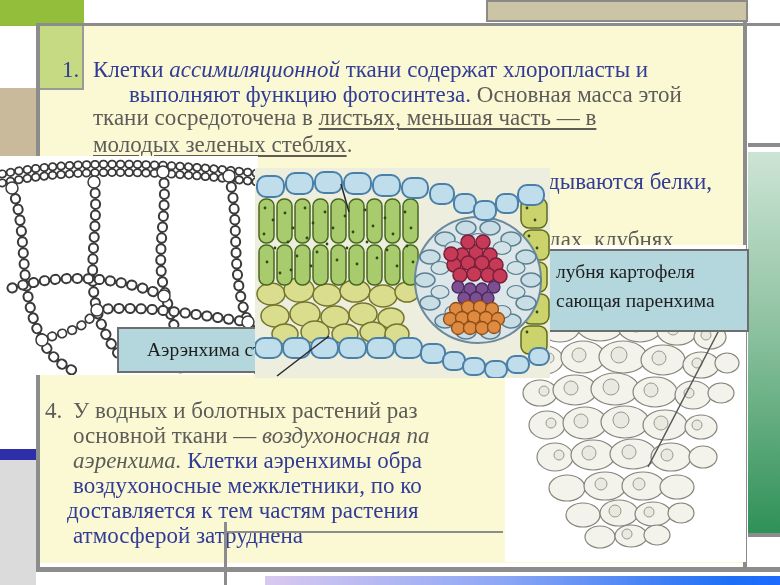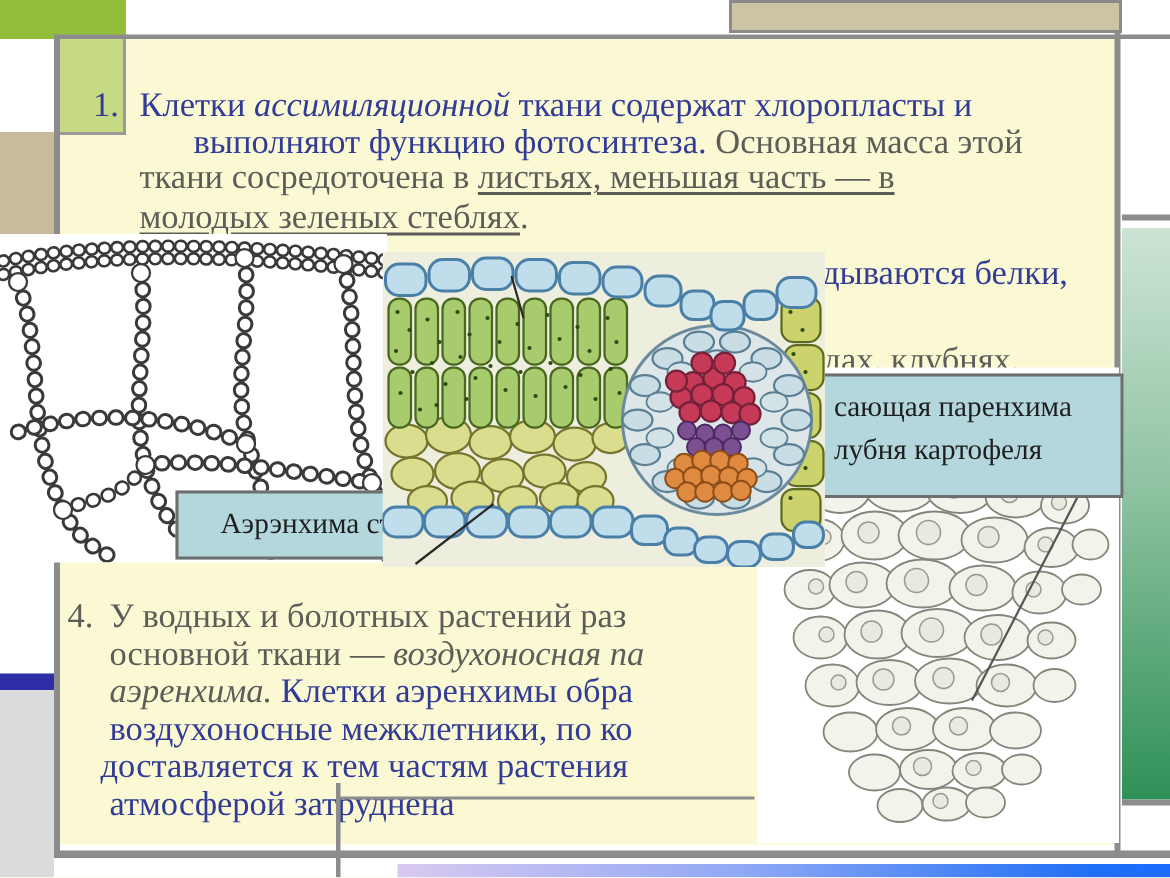--- a/index.html
+++ b/index.html
@@ -206,22 +206,22 @@
           <circle cx="54" cy="210" r="5"></circle>
           <circle cx="58" cy="80" r="6"></circle>
       </g>
       <path d="M226,62 L143,222" stroke="#555" stroke-width="1.5" fill="none"></path>
     </svg>
   </div>
 
   <div class="t" style="left:733px;top:281px;font-size:21px;color:#333;z-index:5;">1</div>
 
   <div class="caption" style="left:540px;top:249px;width:191px;height:73px;padding-left:14px;padding-top:6px;line-height:29px;z-index:5;">
+    <div>лубня картофеля</div>
     <div>сающая паренхима</div>
-    <div>лубня картофеля</div>
   </div>
 
   <div class="abs" style="left:255px;top:168px;width:295px;height:210px;z-index:6;">
     <svg width="295" height="210" viewBox="0 0 295 210">
       <rect x="0" y="0" width="295" height="210" fill="#EDEEDD"></rect>
 
       <g fill="#DADD8E" stroke="#75752D" stroke-width="1.5">
         <ellipse cx="16" cy="126" rx="14" ry="11"></ellipse>
           <ellipse cx="44" cy="122" rx="15" ry="12"></ellipse>
         <ellipse cx="72" cy="127" rx="14" ry="11"></ellipse>

